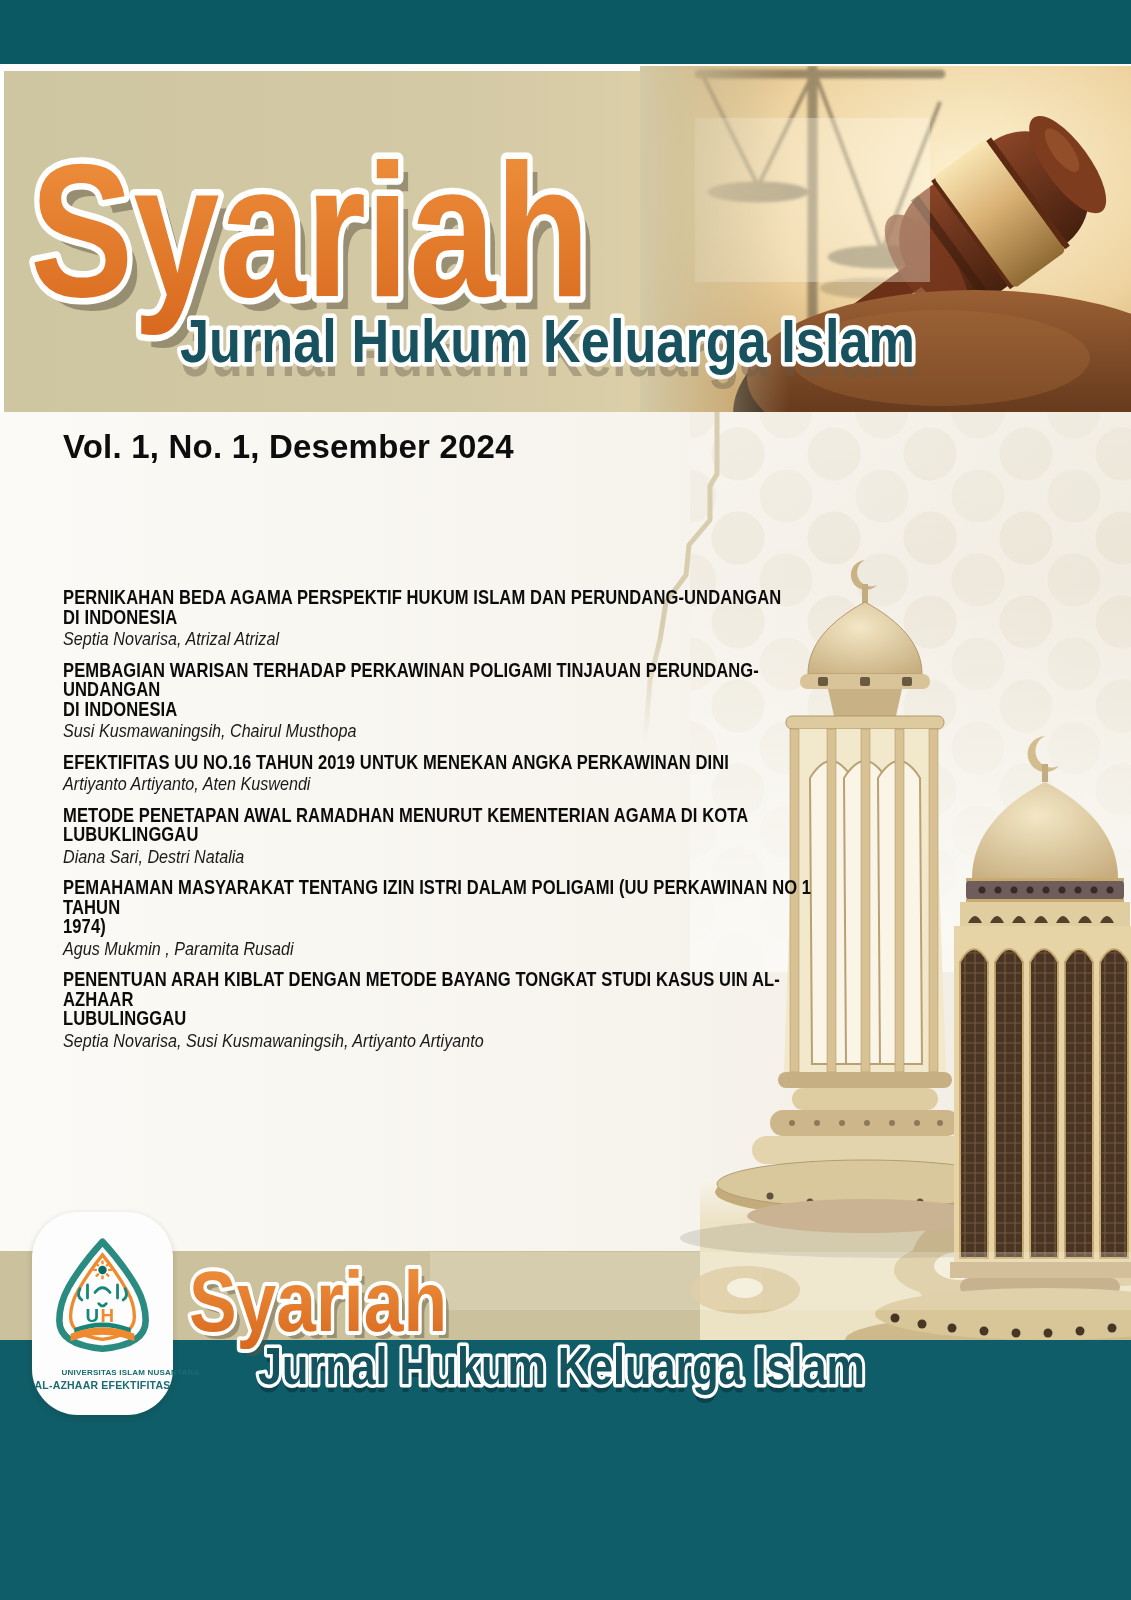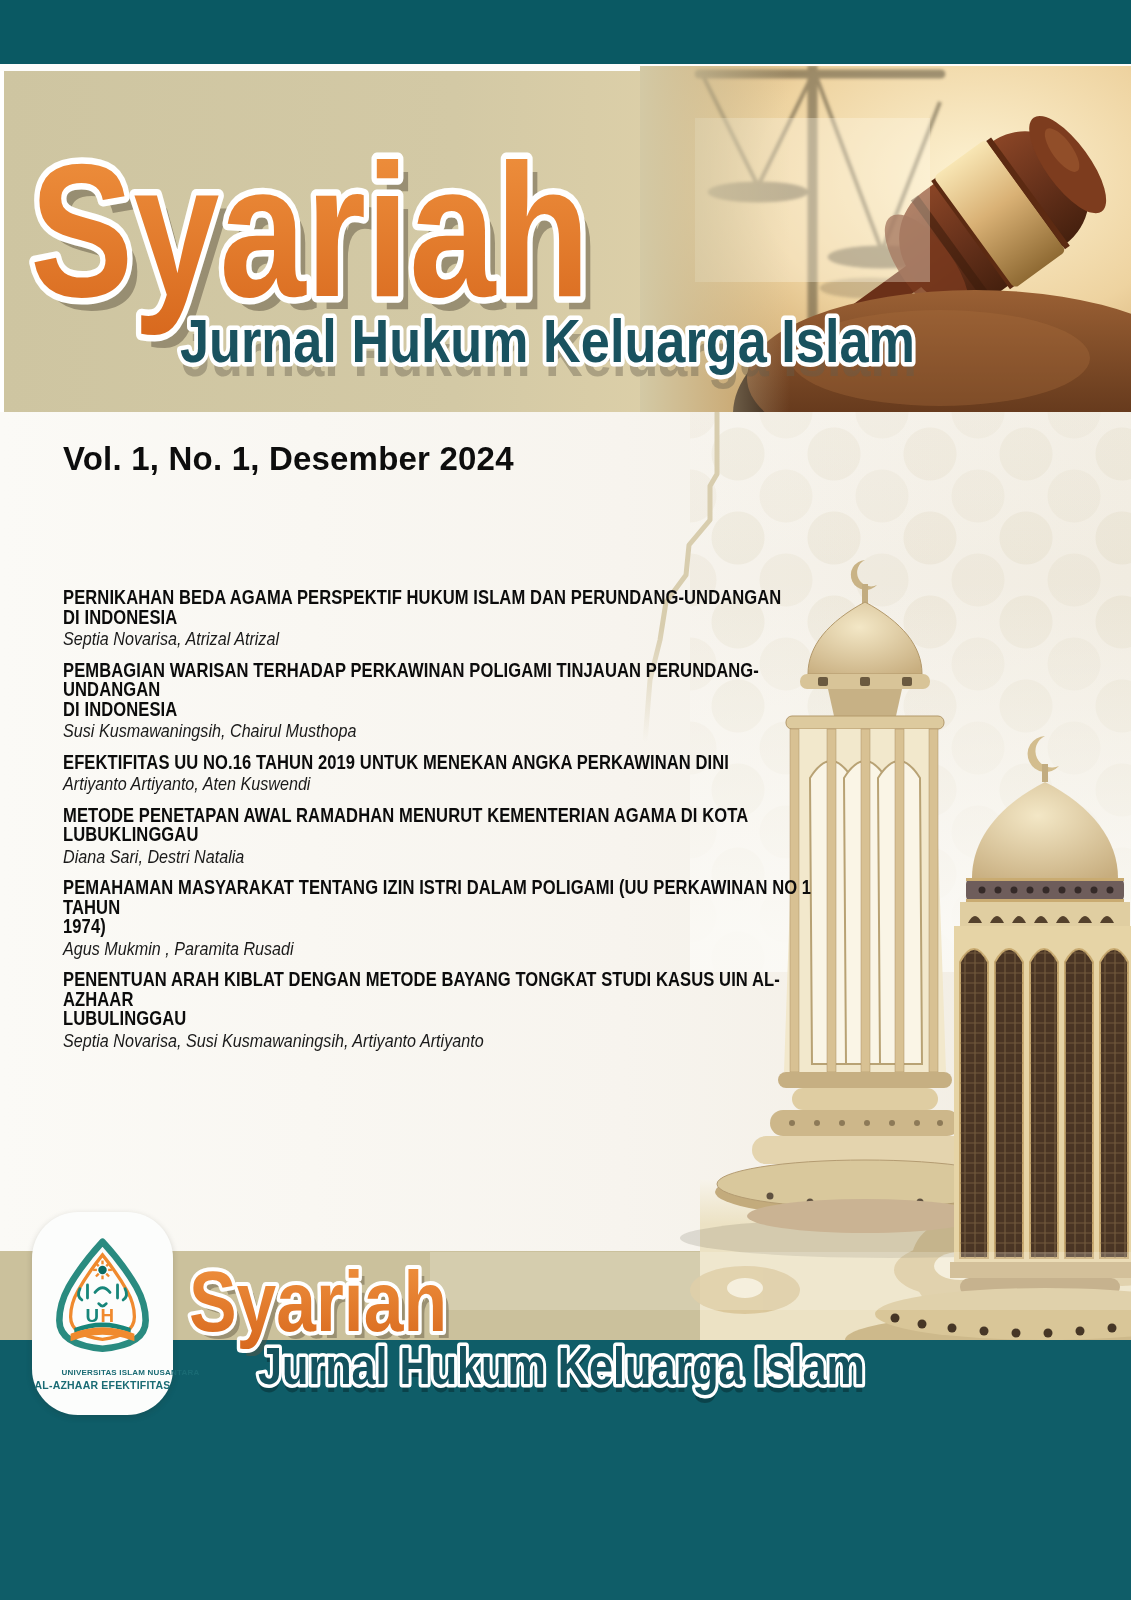--- a/index.html
+++ b/index.html
@@ -20,21 +20,21 @@
   
   .main-bg{position:absolute;left:0;top:412px;width:1131px;height:839px;
     background:linear-gradient(90deg,#fbfaf6 0%,#f7f4ee 55%,#f1ece1 100%);}
   .arabesque{position:absolute;left:690px;top:412px;width:441px;height:560px;opacity:.55;
     background-image:
       radial-gradient(circle, rgba(213,203,173,.38) 26px, transparent 27px),
       radial-gradient(circle, rgba(213,203,173,.28) 26px, transparent 27px);
     background-size:96px 84px; background-position:0 0,48px 42px;}
   .arabesque-fade{position:absolute;left:690px;top:412px;width:441px;height:560px;
     background:linear-gradient(180deg,rgba(251,250,246,.2) 0%,rgba(251,250,246,0) 30%,rgba(251,250,246,.9) 92%);}
-  .vol-heading{position:absolute;left:63px;top:428px;font-size:33px;font-weight:bold;color:#0d0d0d;letter-spacing:.2px;margin-top:12px;}
+  .vol-heading{position:absolute;left:63px;top:428px;font-size:33px;font-weight:bold;color:#0d0d0d;letter-spacing:.2px;}
   .articles{position:absolute;left:63px;top:588px;width:900px;z-index:30;}
   .article{margin-bottom:12px;transform:scaleX(.85);transform-origin:0 0;}
   .article-title{font-size:19.5px;line-height:19.5px;font-weight:bold;color:#0c0c0c;white-space:pre-line;letter-spacing:.1px;}
   .article-authors{font-size:19px;line-height:19.5px;font-style:italic;color:#1a1a1a;margin-top:2px;}
   .minaret-line{position:absolute;left:600px;top:412px;width:200px;height:360px;z-index:5;}
   .lanterns{position:absolute;left:660px;top:548px;width:471px;height:795px;z-index:10;}
   
   .beige-band{position:absolute;left:0;top:1251px;width:1131px;height:89px;background:#cbc19c;z-index:8;}
   .beige-light{position:absolute;left:430px;top:1252px;width:701px;height:58px;background:rgba(255,255,252,.20);z-index:12;}
   .teal-band{position:absolute;left:0;top:1340px;width:1131px;height:260px;background:#0f5d68;z-index:20;}

